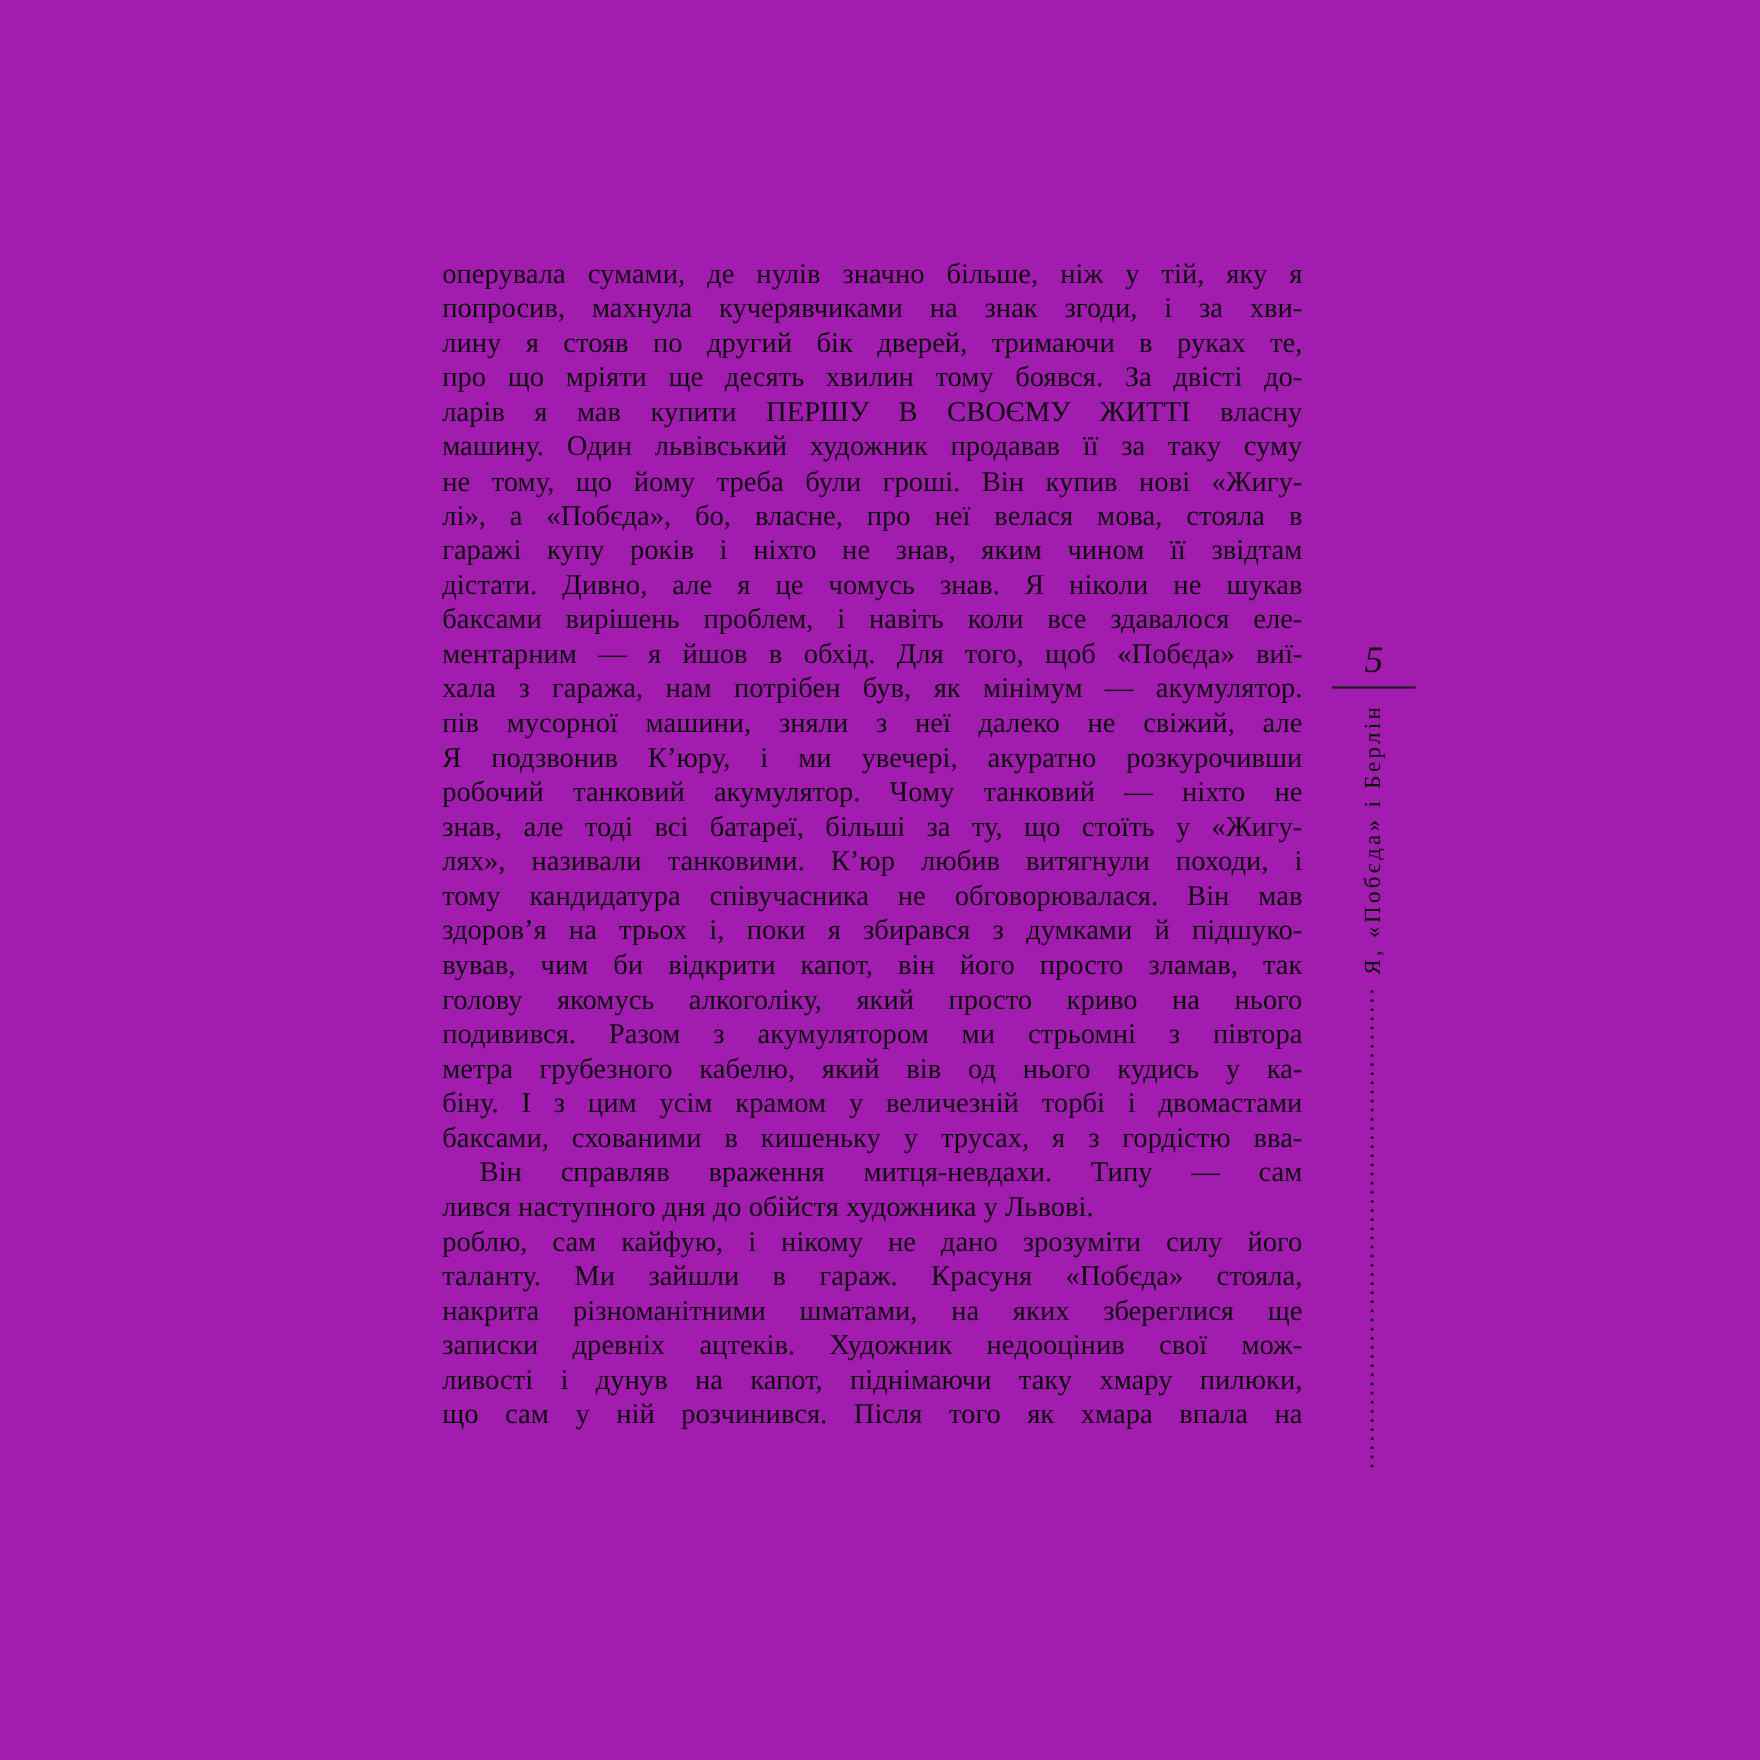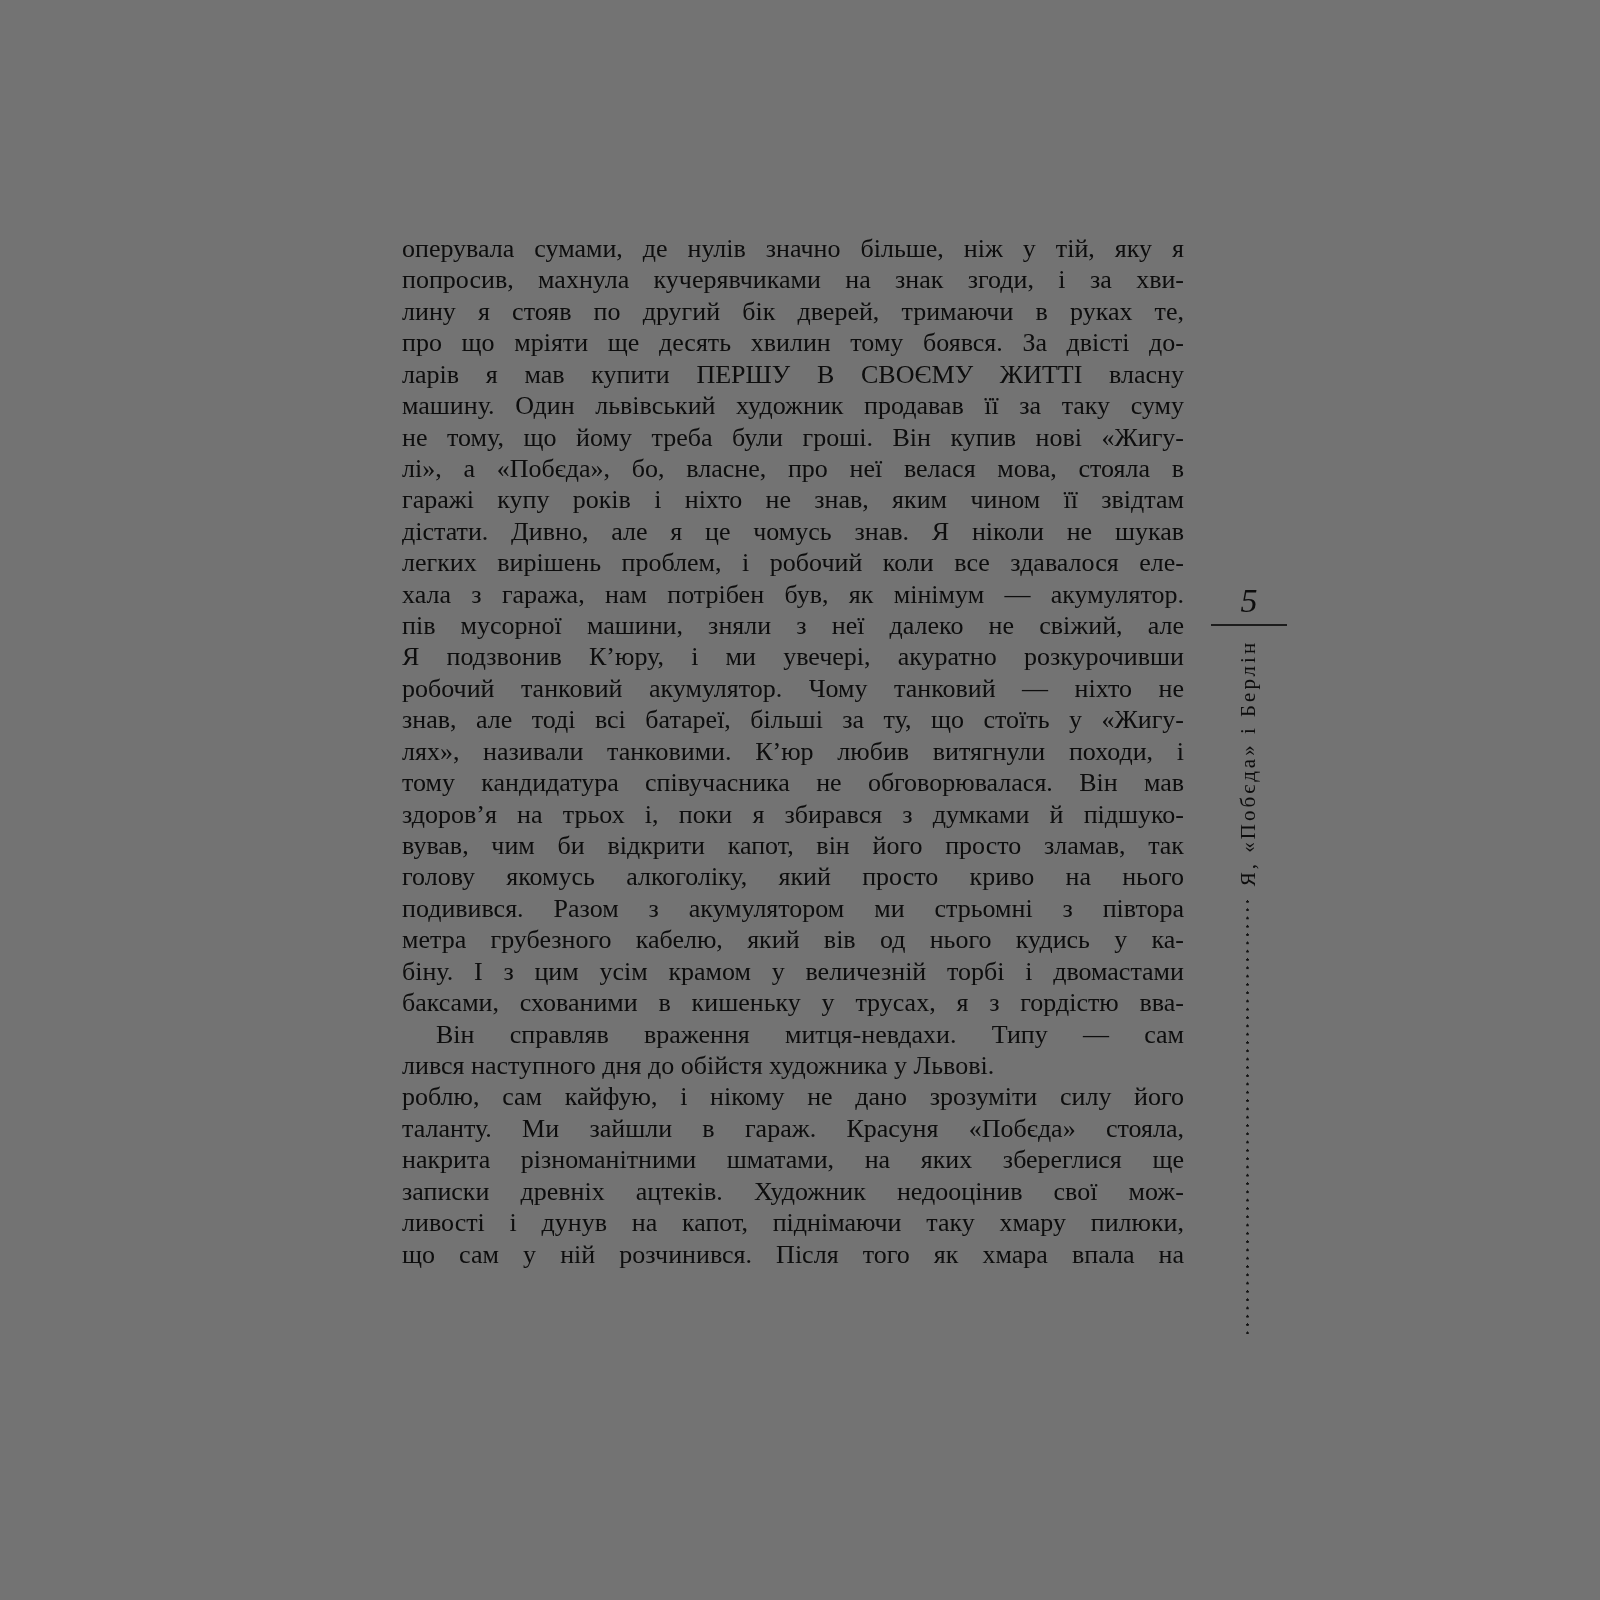--- a/index.html
+++ b/index.html
@@ -4,21 +4,21 @@
 <style>
   html, body {
     margin: 0;
     padding: 0;
     background: #ffffff;
   }
   .page {
     position: relative;
     width: 1600px;
     height: 1600px;
-    background: #737373;
+    background: #a21caf;
     font-family: "Liberation Serif", serif;
     color: #0d0d0d;
     overflow: hidden;
   }
   
   .text-block {
     position: absolute;
     left: 402px;
     top: 233px;
     width: 782px;
@@ -95,21 +95,22 @@
       <div class="line">оперувала сумами, де нулів значно більше, ніж у тій, яку я</div>
       <div class="line">попросив, махнула кучерявчиками на знак згоди, і за хви-</div>
       <div class="line">лину я стояв по другий бік дверей, тримаючи в руках те,</div>
       <div class="line">про що мріяти ще десять хвилин тому боявся. За двісті до-</div>
       <div class="line">ларів я мав купити ПЕРШУ В СВОЄМУ ЖИТТІ власну</div>
       <div class="line">машину. Один львівський художник продавав її за таку суму</div>
       <div class="line">не тому, що йому треба були гроші. Він купив нові «Жигу-</div>
       <div class="line">лі», а «Побєда», бо, власне, про неї велася мова, стояла в</div>
       <div class="line">гаражі купу років і ніхто не знав, яким чином її звідтам</div>
       <div class="line">дістати. Дивно, але я це чомусь знав. Я ніколи не шукав</div>
-      <div class="line">легких вирішень проблем, і робочий коли все здавалося еле-</div>
+      <div class="line">баксами вирішень проблем, і навіть коли все здавалося еле-</div>
+      <div class="line">ментарним — я йшов в обхід. Для того, щоб «Побєда» виї-</div>
       <div class="line">хала з гаража, нам потрібен був, як мінімум — акумулятор.</div>
       <div class="line">пів мусорної машини, зняли з неї далеко не свіжий, але</div>
       <div class="line">Я подзвонив К’юру, і ми увечері, акуратно розкурочивши</div>
       <div class="line">робочий танковий акумулятор. Чому танковий — ніхто не</div>
       <div class="line">знав, але тоді всі батареї, більші за ту, що стоїть у «Жигу-</div>
       <div class="line">лях», називали танковими. К’юр любив витягнули походи, і</div>
       <div class="line">тому кандидатура співучасника не обговорювалася. Він мав</div>
       <div class="line">здоров’я на трьох і, поки я збирався з думками й підшуко-</div>
       <div class="line">вував, чим би відкрити капот, він його просто зламав, так</div>
       <div class="line">голову якомусь алкоголіку, який просто криво на нього</div>

